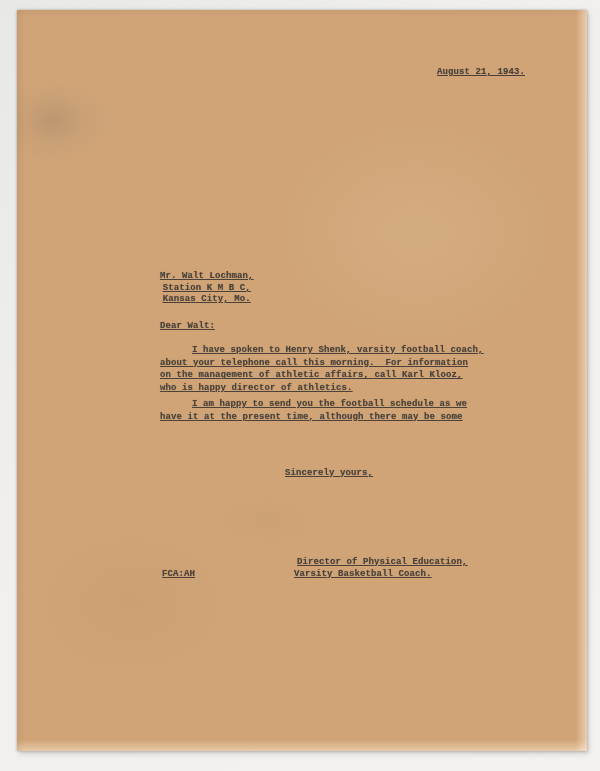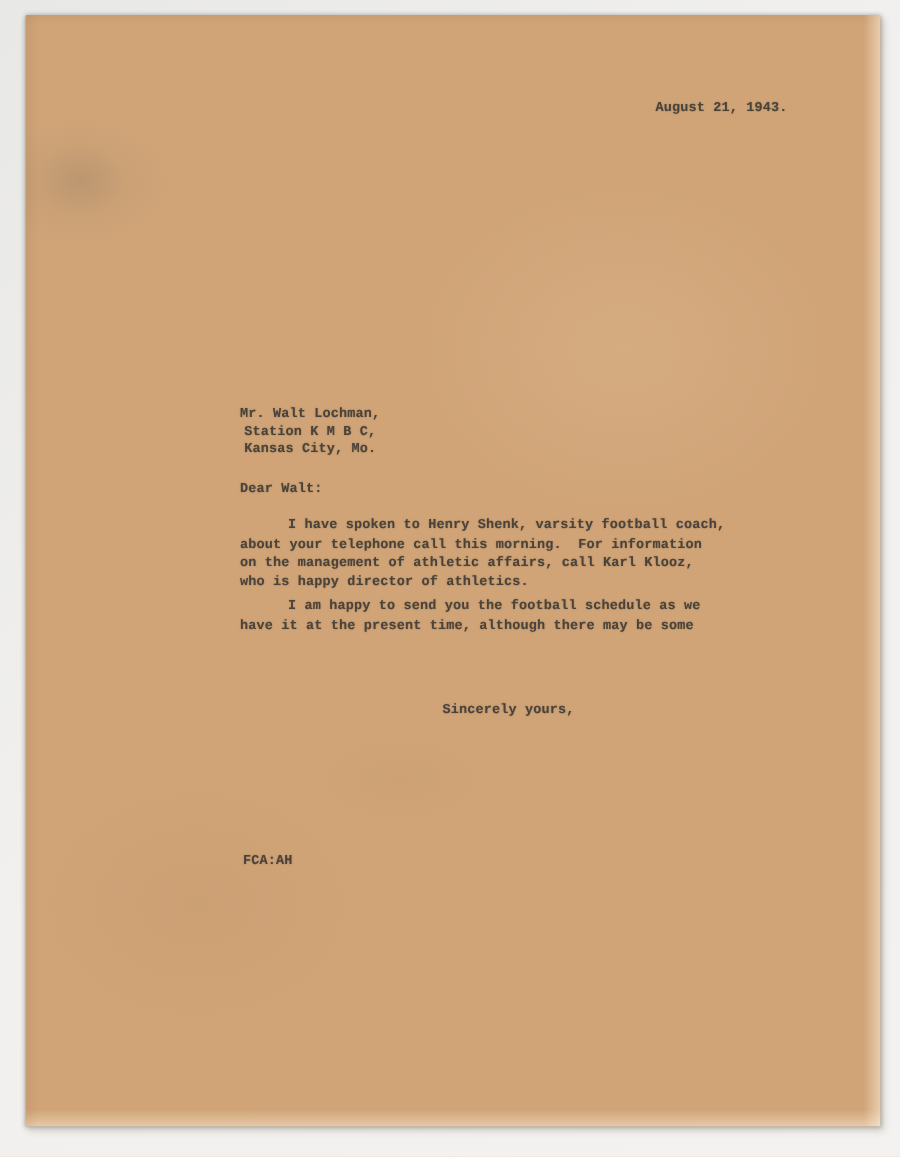--- a/index.html
+++ b/index.html
@@ -31,33 +31,33 @@
 
   .typed {
     position: absolute;
     color: #4b433a;
     font-size: 9px;
     font-weight: bold;
     text-shadow: 0 0 1px rgba(84,72,60,0.55);
     letter-spacing: 0.1px;
   }
 
-  .line { white-space: pre; }
+  .line { white-space: pre; text-decoration: underline; }
 
   .date-line   { left: 420px; top: 57px; }
 
   .recipient   { left: 143px; top: 261px; line-height: 11.5px; text-align: center; }
   .salutation  { left: 143px; top: 311px; }
 
   .para        { left: 143px; line-height: 12.6px; }
   .para-1      { top: 334px; }
   .para-2      { top: 388px; }
   .para .line:first-child { text-indent: 32px; }
 
-  .closing     { left: 278px; top: 458px; }
+  .closing     { left: 268px; top: 458px; }
 
   .signature   { left: 277px; top: 547px; line-height: 11.5px; }
   .signature .line:first-child { text-indent: 3px; }
 
   .initials    { left: 145px; top: 559px; }
 
   .stain {
     position: absolute;
     border-radius: 50%;
     pointer-events: none;
@@ -96,16 +96,20 @@
     <div class="line">who is happy director of athletics.</div>
   </div>
 
   <div class="typed para para-2">
     <div class="line">I am happy to send you the football schedule as we</div>
     <div class="line">have it at the present time, although there may be some</div>
   </div>
 
   <div class="typed closing line">Sincerely yours,</div>
 
+  <div class="typed signature">
+    <div class="line">Director of Physical Education,</div>
+    <div class="line">Varsity Basketball Coach.</div>
+  </div>
 
   <div class="typed initials line">FCA:AH</div>
 
 </div>
 
 </body></html>

